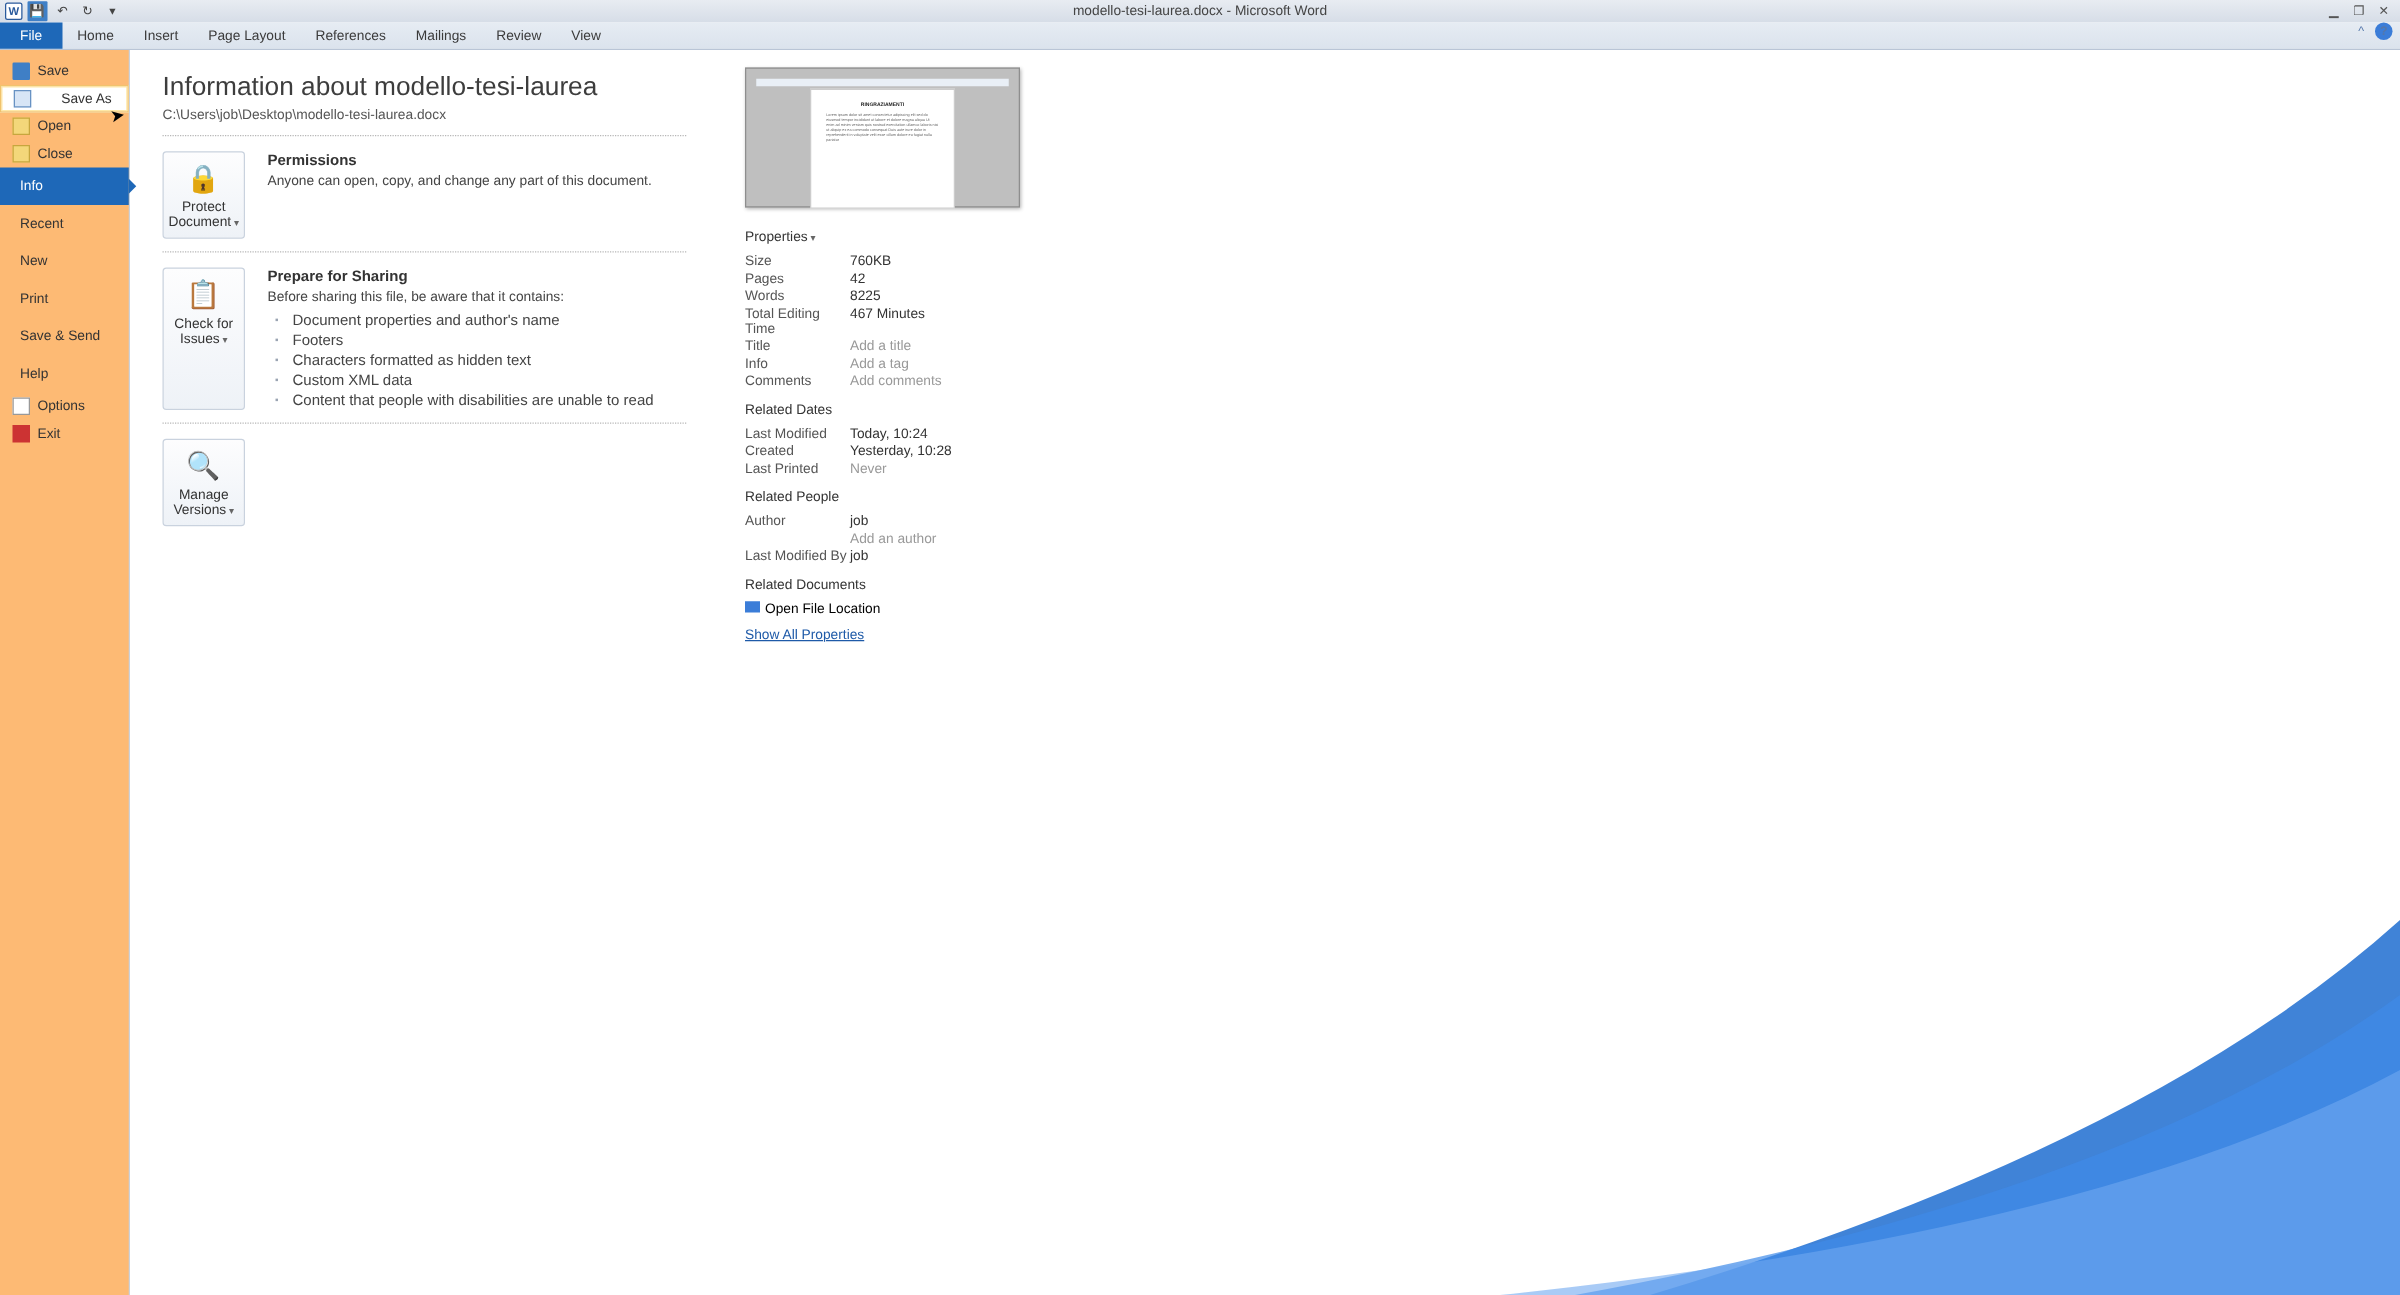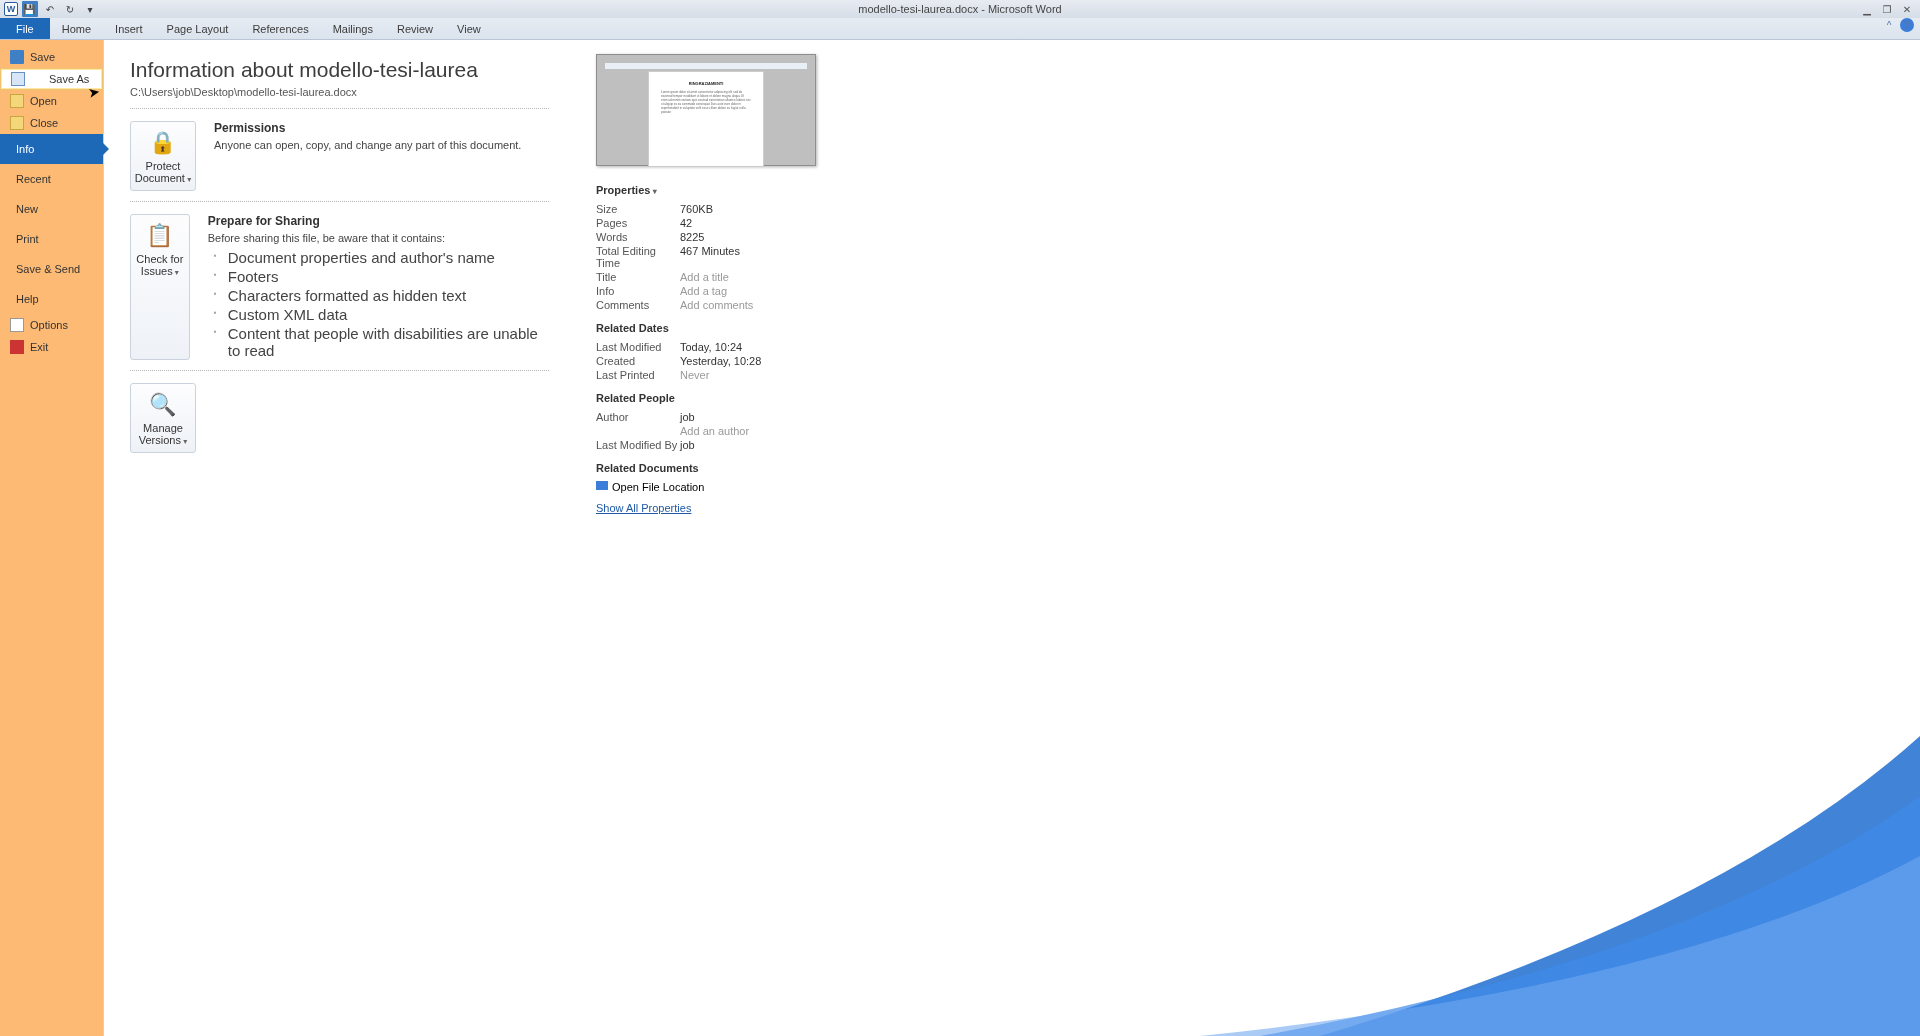--- a/index.html
+++ b/index.html
@@ -43,32 +43,32 @@
     .path { font-size:11px; color:#555; }
     hr.dots { border:none; border-top:1px dotted #b7b7b7; margin:10px 0 12px; }
 
     .section { display:flex; gap:18px; margin-bottom:6px; }
     .bigbtn { width:66px; border:1px solid #c9d2de; background:linear-gradient(#fdfdfe,#eef2f7); border-radius:3px; padding:8px 2px 6px; text-align:center; font-size:11px; color:#333; }
     .bigbtn .bicon { font-size:22px; display:block; margin-bottom:4px; }
     .bigbtn .carets:after { content:" ▾"; font-size:8px; color:#666; }
     .sectext h2 { font-size:12px; font-weight:bold; color:#333; margin-bottom:4px; }
     .sectext p { font-size:11px; color:#444; margin-bottom:4px; }
     .sectext ul { list-style:none; margin-left:4px; }
-    .sectext li { font-size:15px; color:#444; padding:1px 0 1px 16px; position:relative; }
+    .sectext li { font-size:12px; color:#444; padding:1px 0 1px 16px; position:relative; }
     .sectext li:before { content:"▪"; color:#9aa4b2; position:absolute; left:2px; font-size:8px; top:3px;}
     .sectext .vicon { color:#888; margin-right:6px; font-size:11px;}
 
     .rightpane { flex:1; padding:14px 0 0 22px; position:relative; }
     .preview { width:220px; height:112px; background:#bfbfbf; border:1px solid #8e8e8e; padding:8px; box-shadow:1px 1px 3px rgba(0,0,0,.3);}
     .preview .page { width:116px; height:96px; background:#fff; margin:0 auto; border:1px solid #ccc; padding:10px 12px; font-size:3px; color:#666; line-height:4px; overflow:hidden;}
     .preview .page .ptitle { text-align:center; font-size:4px; font-weight:bold; margin-bottom:4px; color:#222;}
     .preview .ruler { height:6px; background:#e9eff6; margin-bottom:2px; position:relative;}
 
     .propsection { margin-top:18px; font-size:11px; }
-    .propsection h3 { font-size:11px; font-weight:bold; color:#333; margin:10px 0 6px; }
+    .propsection h3 { font-size:11px; font-weight:normal; color:#333; margin:10px 0 6px; }
     .propsection h3.dd:after { content:" ▾"; font-size:8px; color:#666;}
     .proprow { display:flex; padding:1px 0; }
     .proprow .k { width:84px; color:#555; }
     .proprow .v { color:#333; }
     .proprow .ph { color:#999; }
     .link { color:#1e5aa8; text-decoration:underline; font-size:11px; cursor:pointer; }
     .folder-ic { display:inline-block; width:12px; height:9px; background:#3b7dd8; margin-right:4px; vertical-align:middle;}
 
     .wave { position:absolute; right:0; bottom:0; width:760px; height:360px; pointer-events:none; }
 

